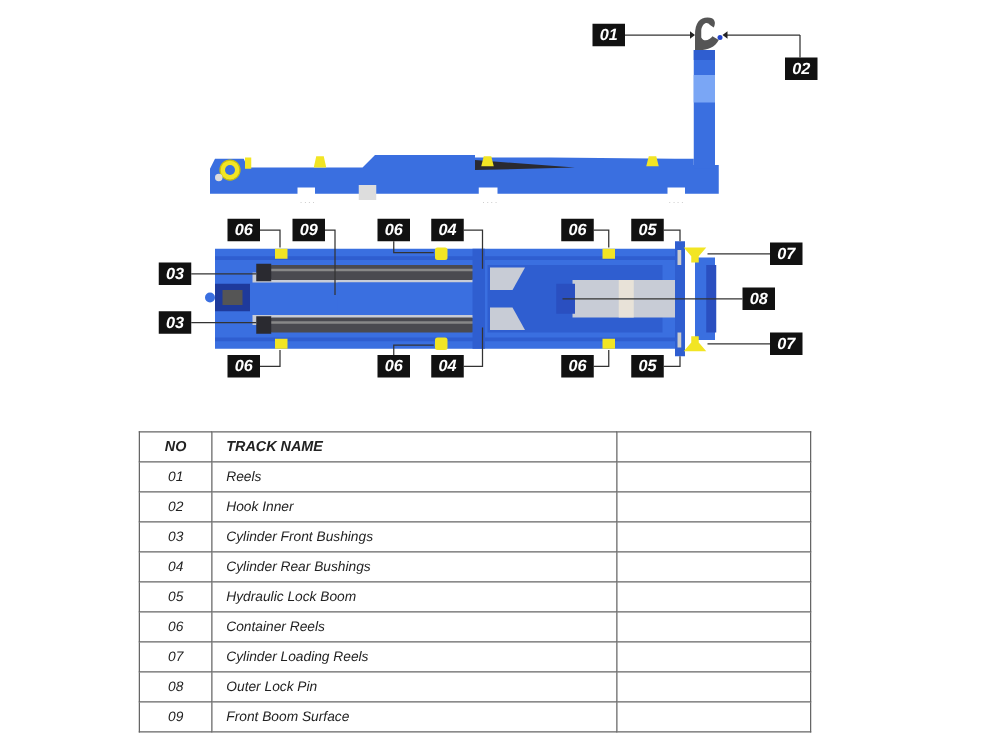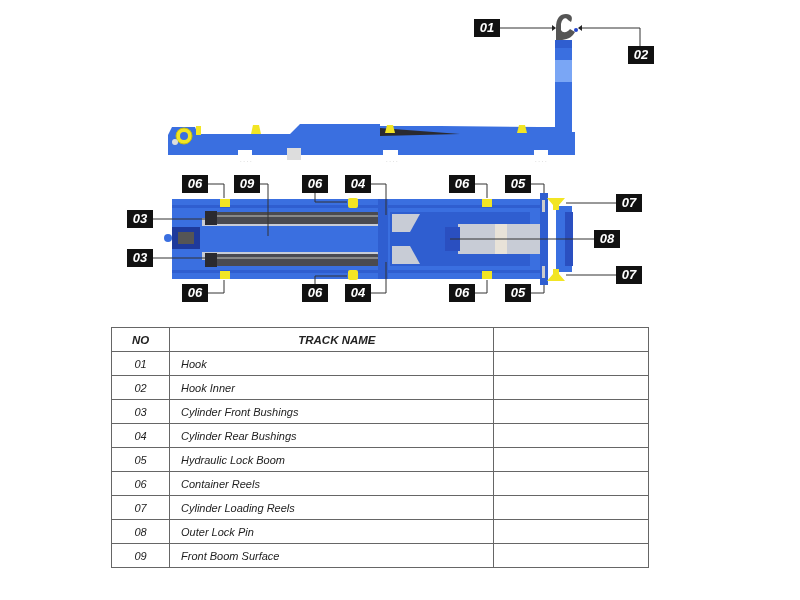--- a/index.html
+++ b/index.html
@@ -1,23 +1,23 @@
 <!DOCTYPE html>
 <html><head>
 <meta charset="utf-8">
 <style>
   html,body{margin:0;padding:0;background:#fff;}
   body{width:800px;height:600px;position:relative;overflow:hidden;font-family:"Liberation Sans",sans-serif;}
   .diagram{position:absolute;left:0;top:0;width:800px;height:320px;}
   .callout{position:absolute;background:#111;color:#fff;font-style:italic;font-weight:bold;font-size:13px;
     width:26px;height:18px;line-height:18px;text-align:center;font-family:"Liberation Sans",sans-serif;}
-  table.tracks{position:absolute;left:111px;top:327px;border-collapse:collapse;width:538px;
+  table.tracks{position:absolute;left:111px;top:345px;border-collapse:collapse;width:538px;
     font-family:"Liberation Sans",sans-serif;font-style:italic;font-size:11px;color:#222;}
   table.tracks td, table.tracks th{border:1px solid #666;height:23px;padding:0;}
-  table.tracks th{font-weight:bold;font-size:11.5px;text-align:center;}
+  table.tracks th{font-weight:bold;font-size:11.5px;text-align:left;}
   .c-no{width:58px;text-align:center !important;}
   .c-name{width:318px;padding-left:11px !important;}
   .c-extra{width:158px;}
 </style>
 </head>
 <body>
 
 <div class="diagram">
   <svg width="800" height="320" viewBox="0 0 800 320">
 
@@ -168,21 +168,21 @@
   <thead>
     <tr>
       <th class="c-no">NO</th>
       <th class="c-name">TRACK NAME</th>
       <th class="c-extra"></th>
     </tr>
   </thead>
   <tbody>
     <tr>
       <td class="c-no">01</td>
-      <td class="c-name">Hook</td>
+      <td class="c-name">Reels</td>
       <td class="c-extra"></td>
     </tr>
     <tr>
       <td class="c-no">02</td>
       <td class="c-name">Hook Inner</td>
       <td class="c-extra"></td>
     </tr>
     <tr>
       <td class="c-no">03</td>
       <td class="c-name">Cylinder Front Bushings</td>

